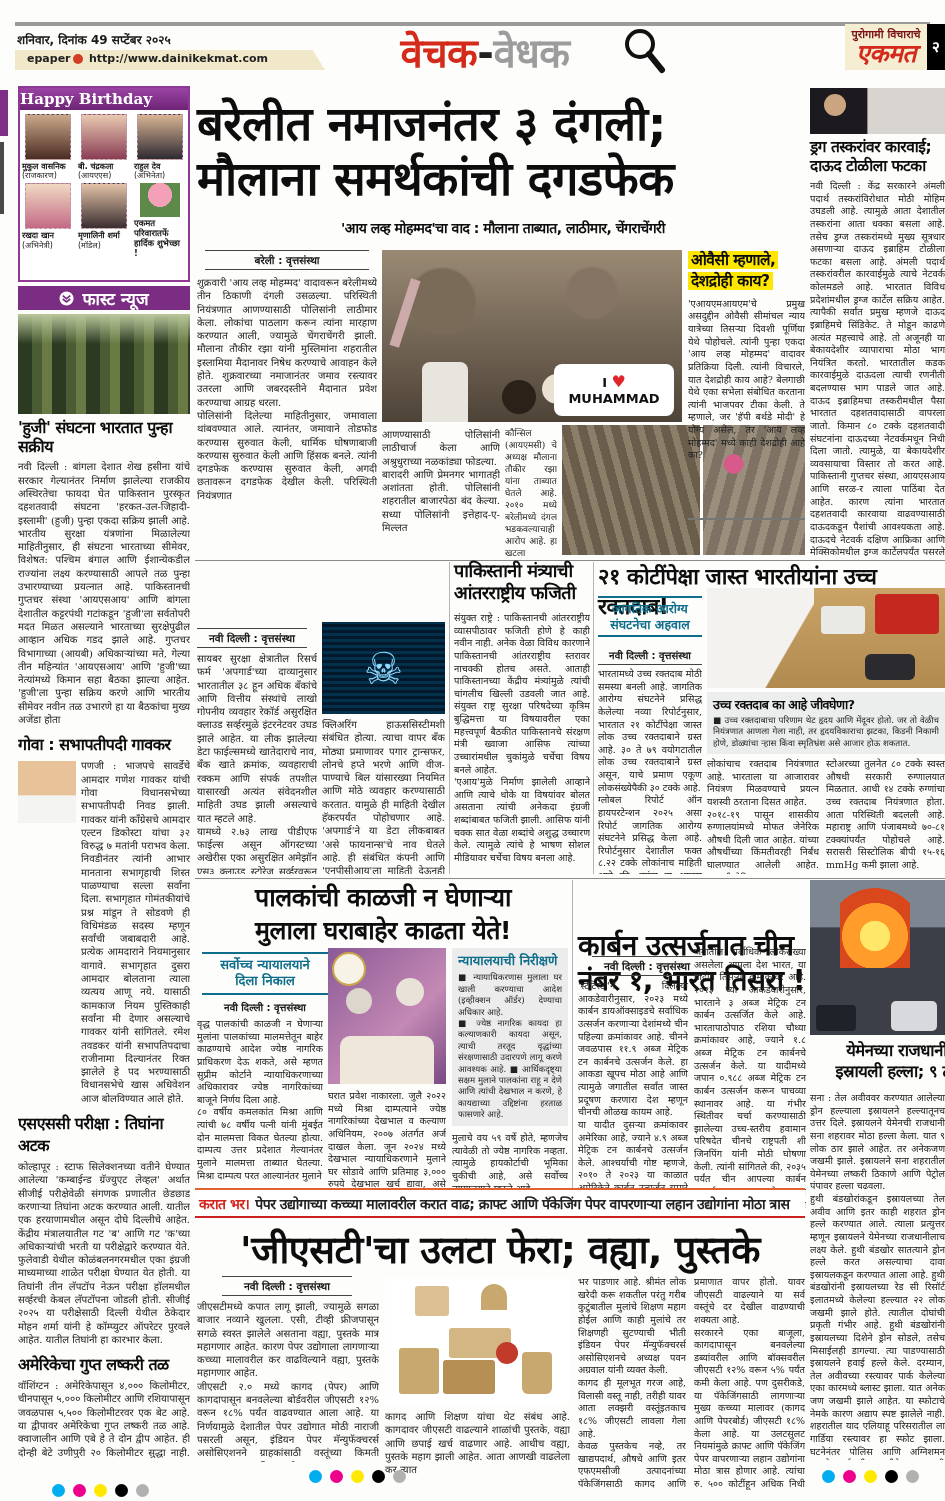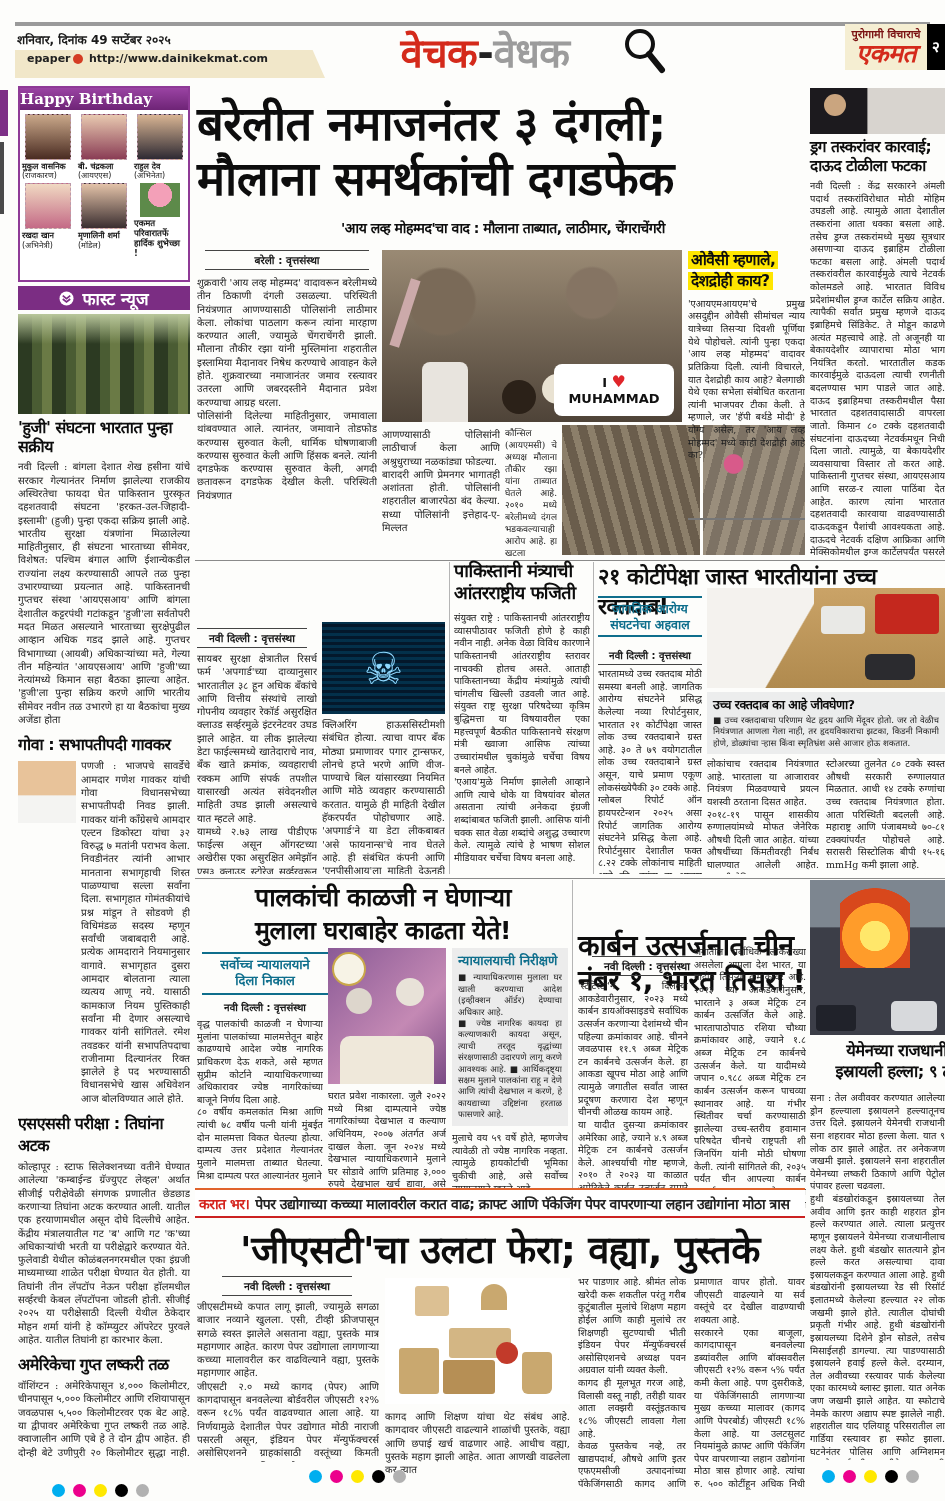--- a/index.html
+++ b/index.html
@@ -23,21 +23,21 @@
   .obs-box{background:#ececec;padding:5px 6px;box-sizing:border-box;}
   .hl-yellow{background:#ffe600;display:inline;padding:0 3px;box-decoration-break:clone;}
 </style>
 </head>
 <body>
 
 <div id="page">
 
   <div class="p rule-h" style="left:15px;top:22px;width:915px;height:4px;background:#9a9a9a"></div>
   <div class="p" style="left:17px;top:31px;font-size:12px;font-weight:bold">शनिवार, दिनांक 49 सप्टेंबर २०२५</div>
-  <div class="p" style="left:15px;top:50px;width:310px;height:28px;background:#f1e7c9;clip-path:polygon(0 0,96% 0,100% 100%,0 100%)">
+  <div class="p" style="left:15px;top:50px;width:310px;height:20px;background:#f1e7c9;clip-path:polygon(0 0,96% 0,100% 100%,0 100%)">
     <span style="position:absolute;left:12px;top:2px;font-size:11px;font-weight:bold;color:#222">epaper</span>
     <span style="position:absolute;left:58px;top:4px;width:10px;height:10px;border-radius:50%;background:#d43c23"></span>
     <span style="position:absolute;left:74px;top:2px;font-size:11px;font-weight:bold;color:#222">http://www.dainikekmat.com</span>
   </div>
   <div class="p" style="left:330px;top:24px;width:310px;text-align:center">
     <span class="headline" style="font-size:40px;color:#d42a1b">वेचक</span><span class="headline" style="font-size:40px;color:#222">-</span><span class="headline" style="font-size:40px;color:#9c9c9c">वेधक</span>
   </div>
   <svg class="p" style="left:620px;top:26px" width="46" height="48" viewBox="0 0 46 48">
     <circle cx="20" cy="18" r="13" fill="none" stroke="#111" stroke-width="4"></circle>
     <line x1="29" y1="28" x2="42" y2="44" stroke="#111" stroke-width="6" stroke-linecap="round"></line>

